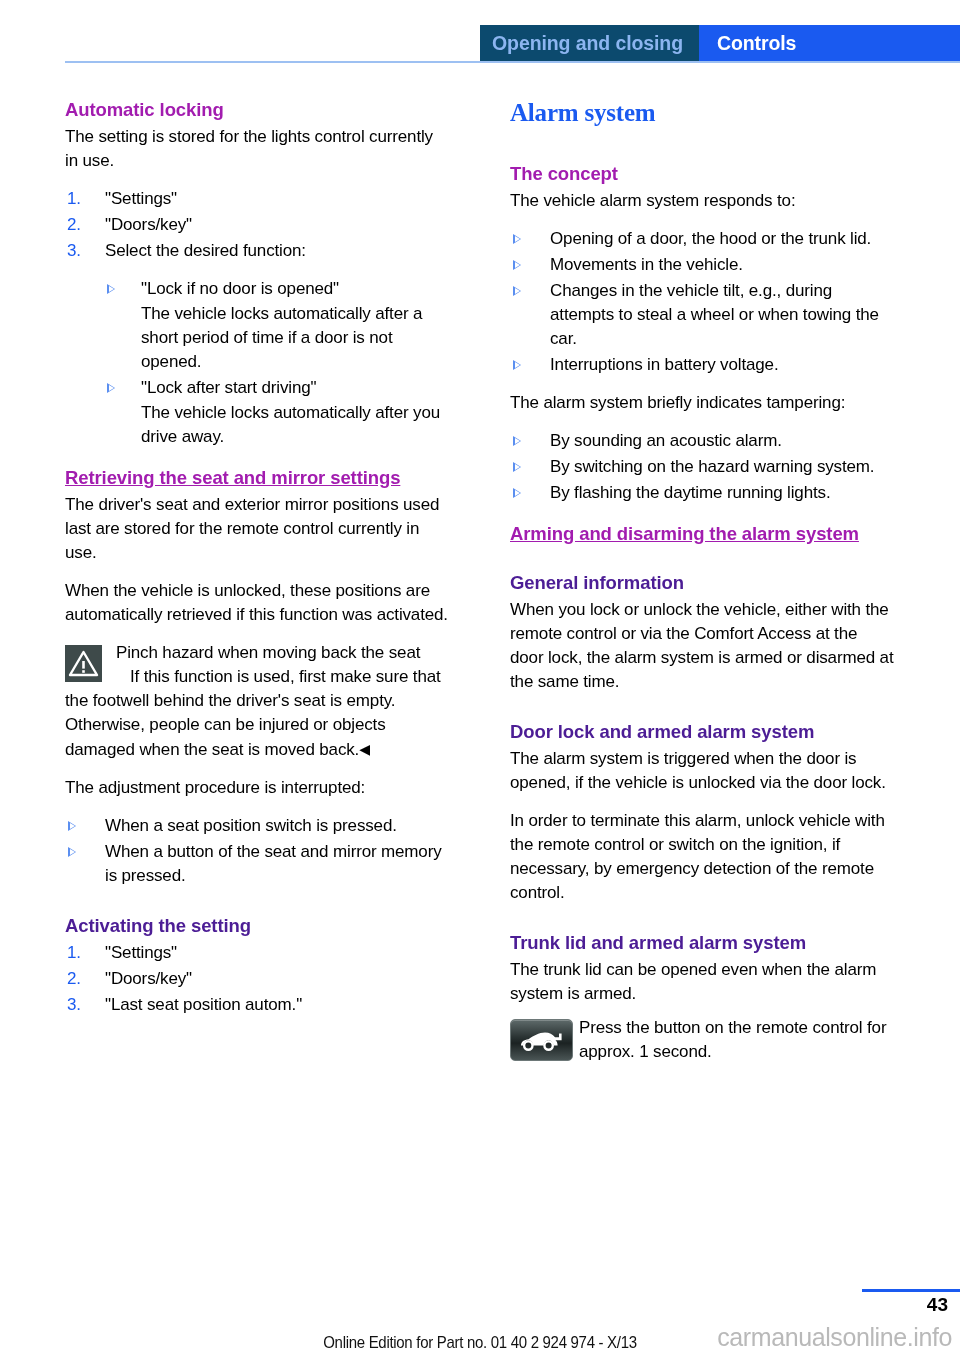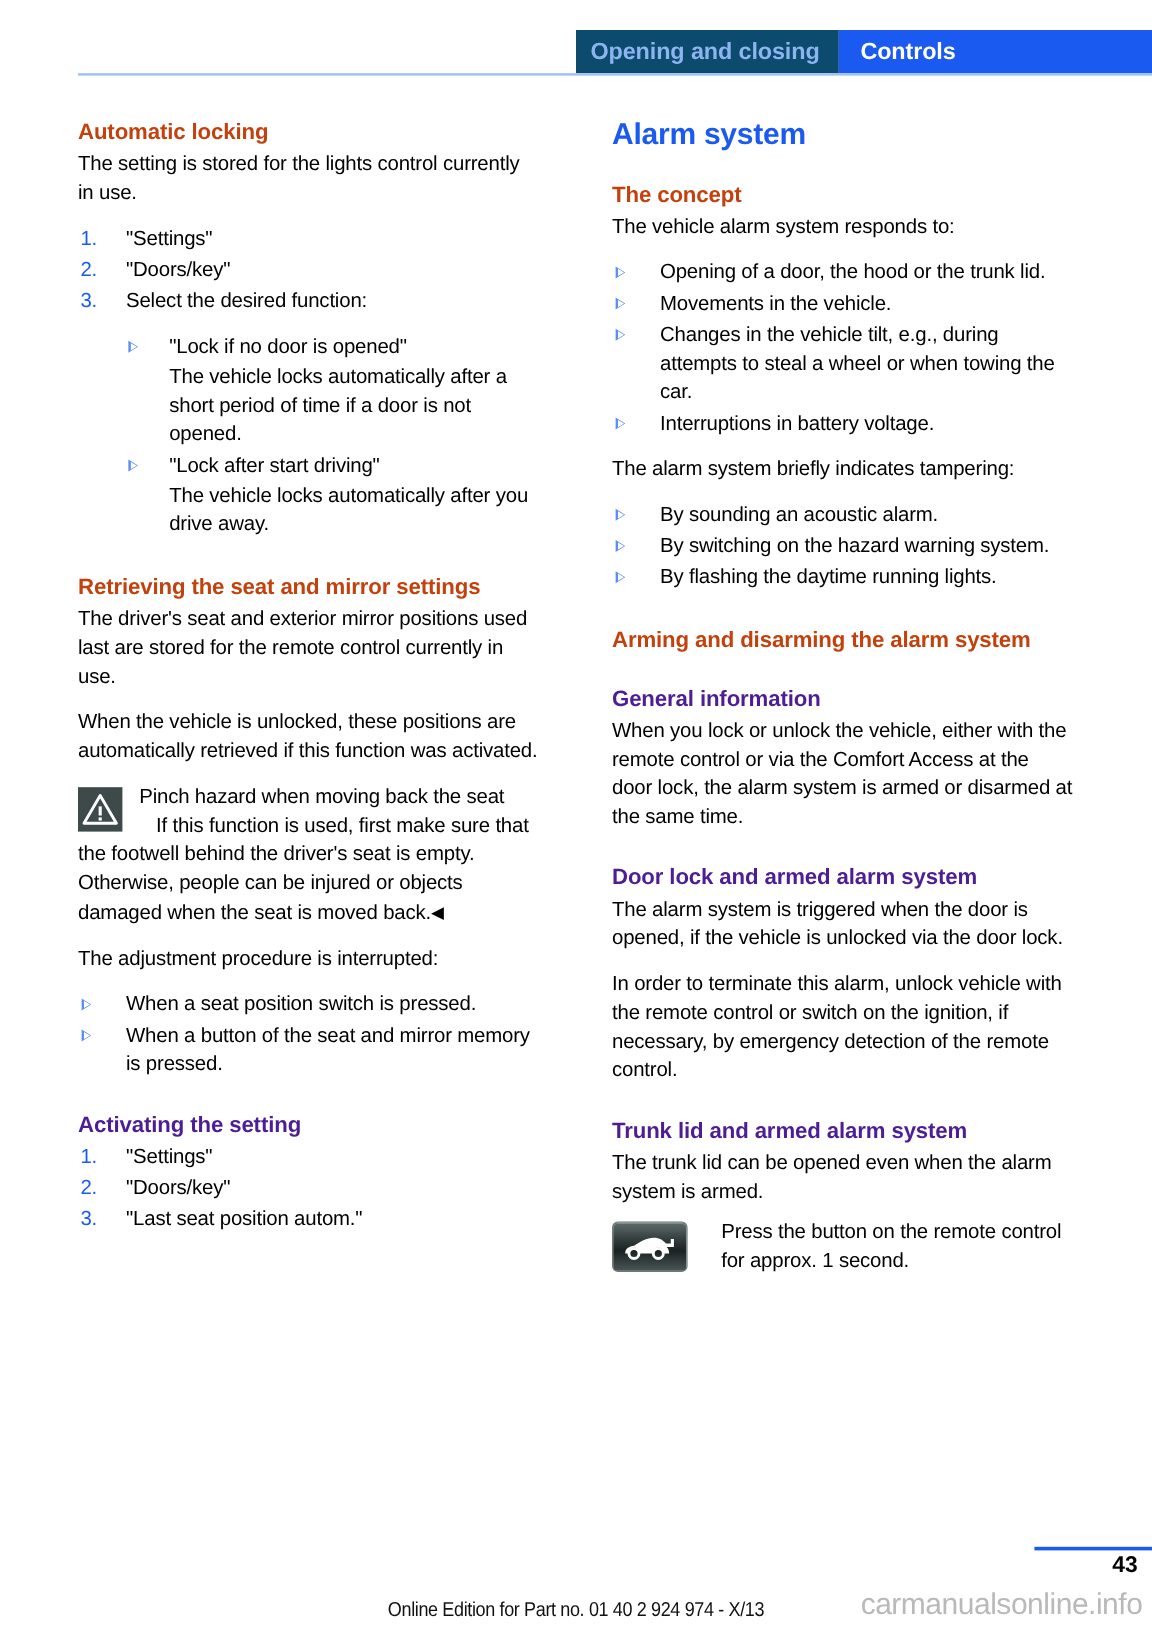--- a/index.html
+++ b/index.html
@@ -74,34 +74,36 @@
   }
   .column {
     width: 385px;
   }
 
   
   h1.chapter-title {
     font-size: 25px;
     font-weight: bold;
     color: #1a5af0;
-    margin: 0 0 22px 0;
+    margin: 0 0 34px 0;
     line-height: 1.18;
     letter-spacing: -0.2px;
+    font-family: Liberation Serif, serif;
   }
   h2.section-title {
     font-size: 18.5px;
     font-weight: bold;
-    color: #c2410c;
+    color: #a21caf;
     margin: 0 0 4px 0;
     line-height: 1.25;
     letter-spacing: -0.1px;
   }
   h2.section-title.spaced {
-    margin-top: 28px;
+    margin-top: 17px;
+    text-decoration: underline;
   }
   h3.sub-title {
     font-size: 18.5px;
     font-weight: bold;
     color: #4c1d95;
     margin: 0 0 4px 0;
     line-height: 1.25;
     letter-spacing: -0.1px;
   }
   h3.sub-title.spaced {
@@ -231,21 +233,21 @@
   .end-mark {
     font-size: 14px;
     vertical-align: 1px;
   }
 
   
   .remote-block {
     margin: 10px 0 0 0;
     display: flex;
     align-items: flex-start;
-    gap: 28px;
+    gap: 6px;
     font-size: 17px;
     line-height: 24px;
     letter-spacing: -0.15px;
   }
   .remote-icon {
     flex: 0 0 auto;
     width: 61px;
     height: 40px;
     border-radius: 5px;
     background: linear-gradient(180deg, #5e6a6a 0%, #2b3434 42%, #1b2222 58%, #4a5555 100%);

